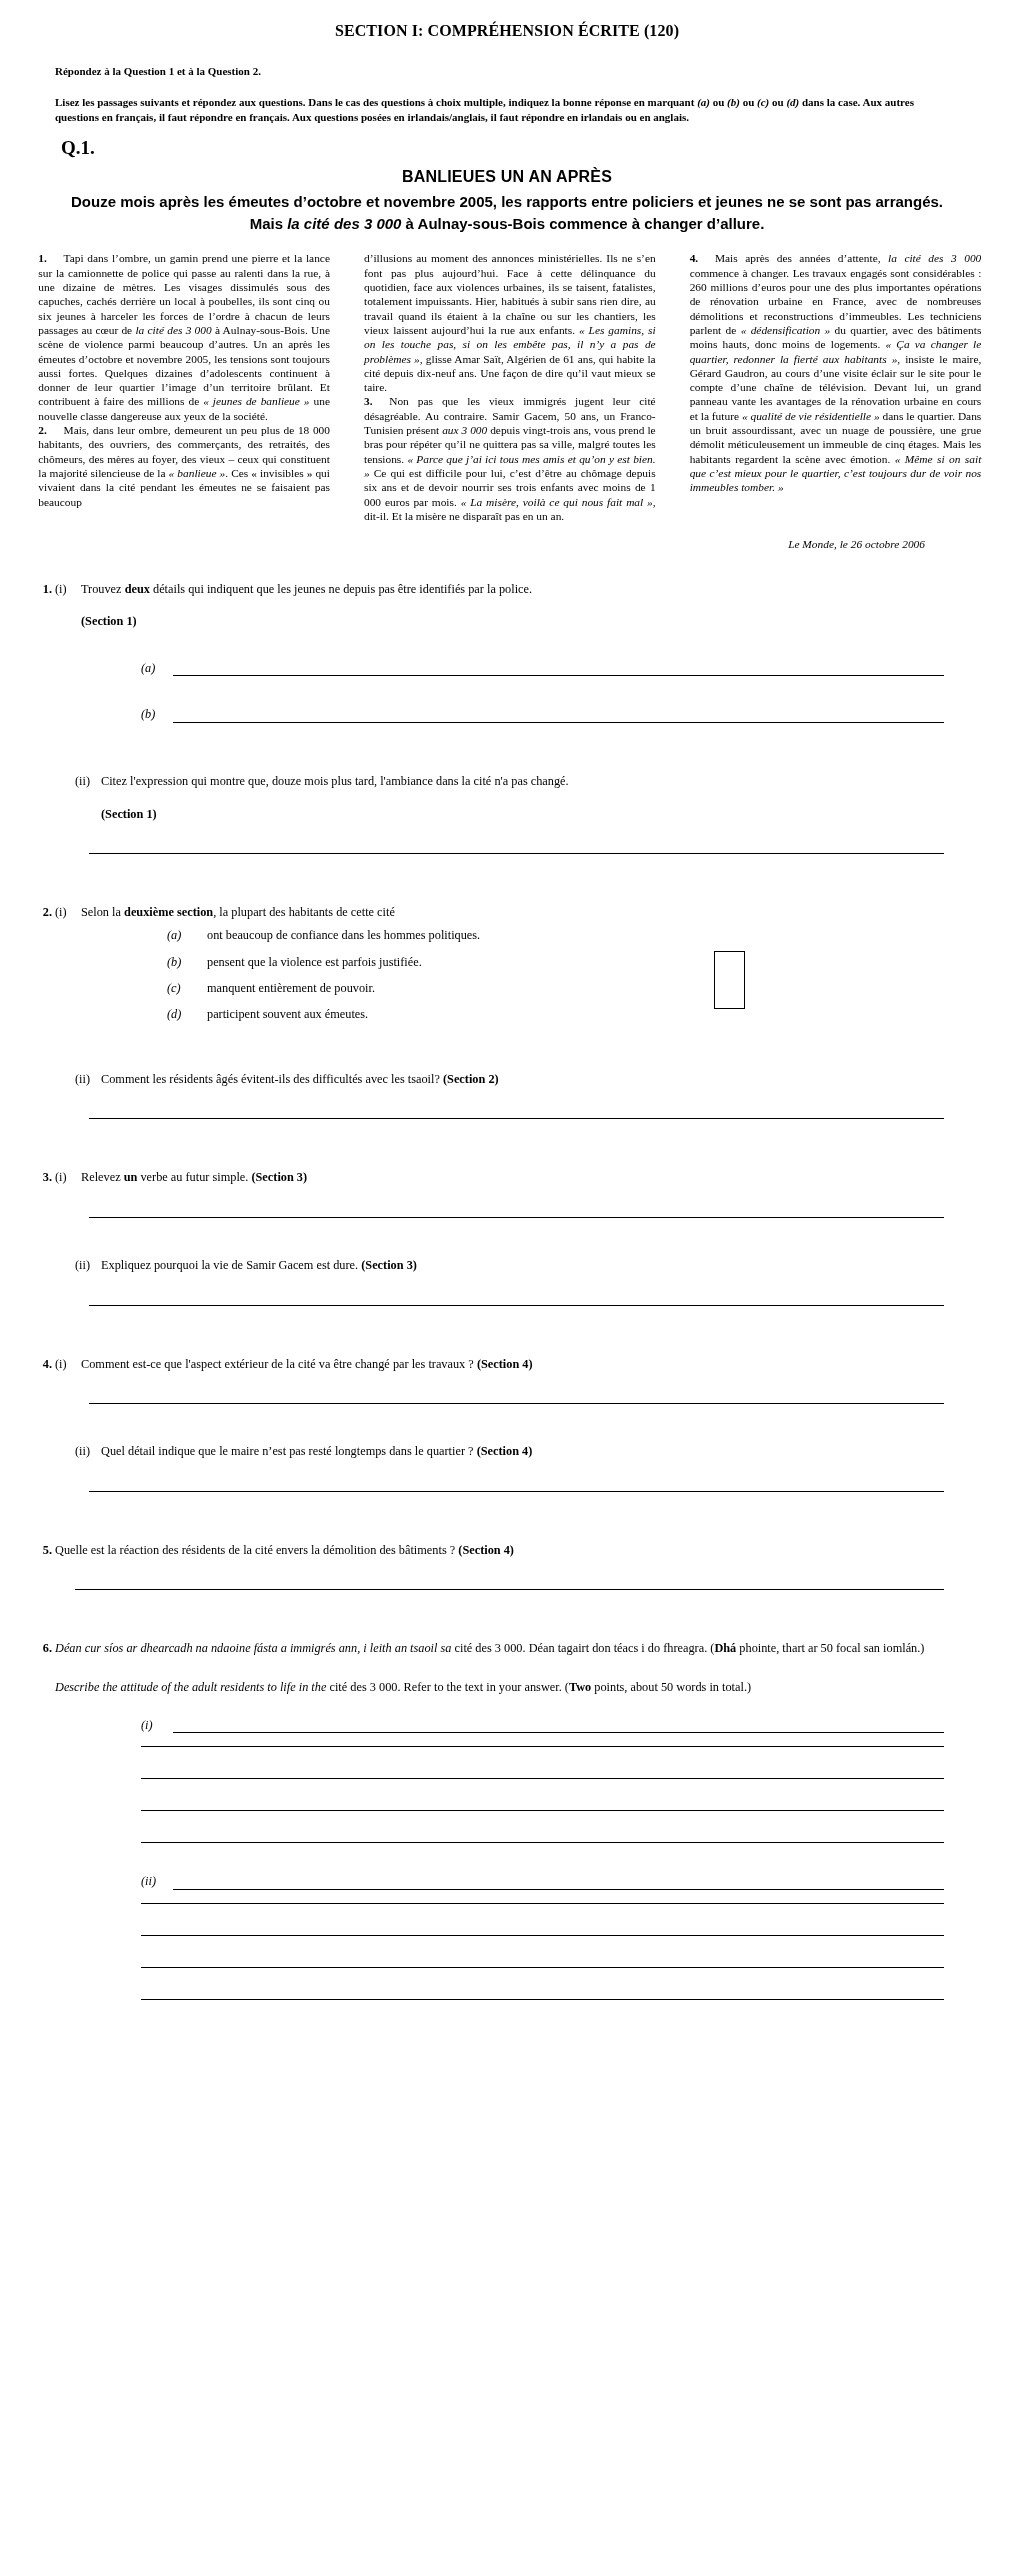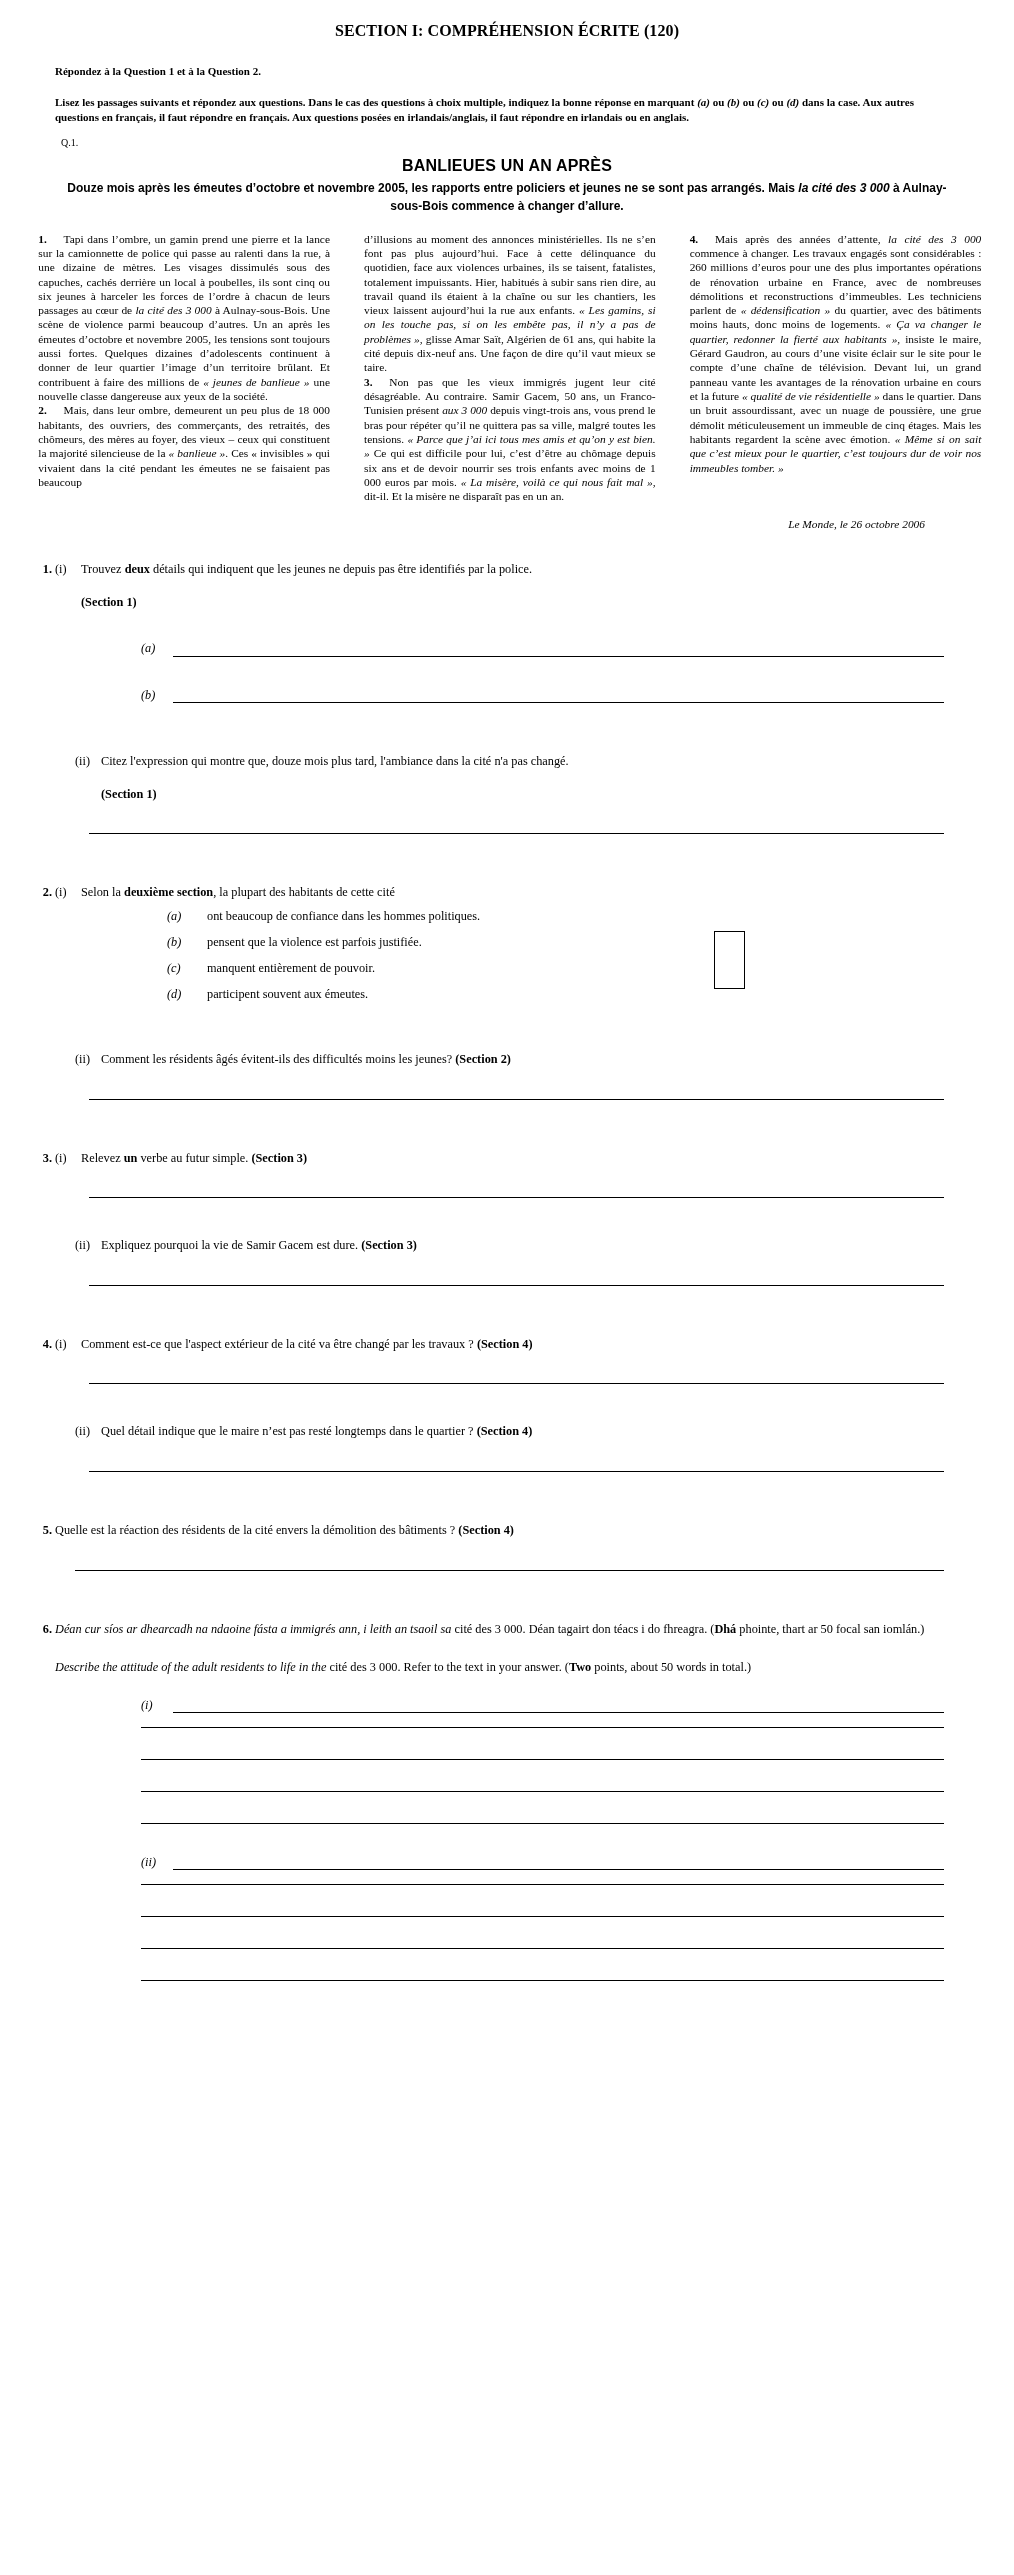--- a/index.html
+++ b/index.html
@@ -34,40 +34,40 @@
     font-size: 11px;
     line-height: 1.33;
     margin: 0 0 12.3px 0;
     padding-left: 20px;
     padding-right: 28px;
     text-align: left;
   }
   .instr.first { margin-bottom: 16.7px; }
   .instr .it { font-style: italic; }
   .qlabel {
-    font-weight: normal;
-    font-size: 10px;
+    font-weight: bold;
+    font-size: 19px;
     padding-left: 26px;
     margin: 0 0 2.2px 0;
   }
 
   
   .article-title {
     text-align: center;
     font-family: "Liberation Sans", "DejaVu Sans", sans-serif;
     font-weight: bold;
     font-size: 16px;
     margin: 9px 0 5.6px 0;
     letter-spacing: 0.2px;
   }
   .article-standfirst {
     text-align: center;
     font-family: "Liberation Sans", "DejaVu Sans", sans-serif;
     font-weight: bold;
-    font-size: 12px;
+    font-size: 15px;
     line-height: 1.45;
     margin: 0 auto 16.7px auto;
     width: 893px;
   }
   .article-standfirst .it { font-style: italic; }
 
   .cols {
     display: flex;
     gap: 34px;
     margin: 12.3px 0 0 3.3px;
@@ -284,21 +284,21 @@
         </div>
         <div class="mcq-box"></div>
       </div>
 
       <div class="spacer-70"></div>
 
       <div class="qrow">
         <div class="qnum"></div>
         <div class="qroman indent">(ii)</div>
         <div class="qtext">
-          <span>Comment les résidents âgés évitent-ils des difficultés moins les jeunes? </span><b>(Section 2)</b>
+          <span>Comment les résidents âgés évitent-ils des difficultés avec les tsaoil? </span><b>(Section 2)</b>
         </div>
       </div>
       <div class="spacer-56"></div>
       <div class="al-wrap">
         <div class="answer-line"></div>
       </div>
     </div>
 
     <div class="spacer-90"></div>
 

